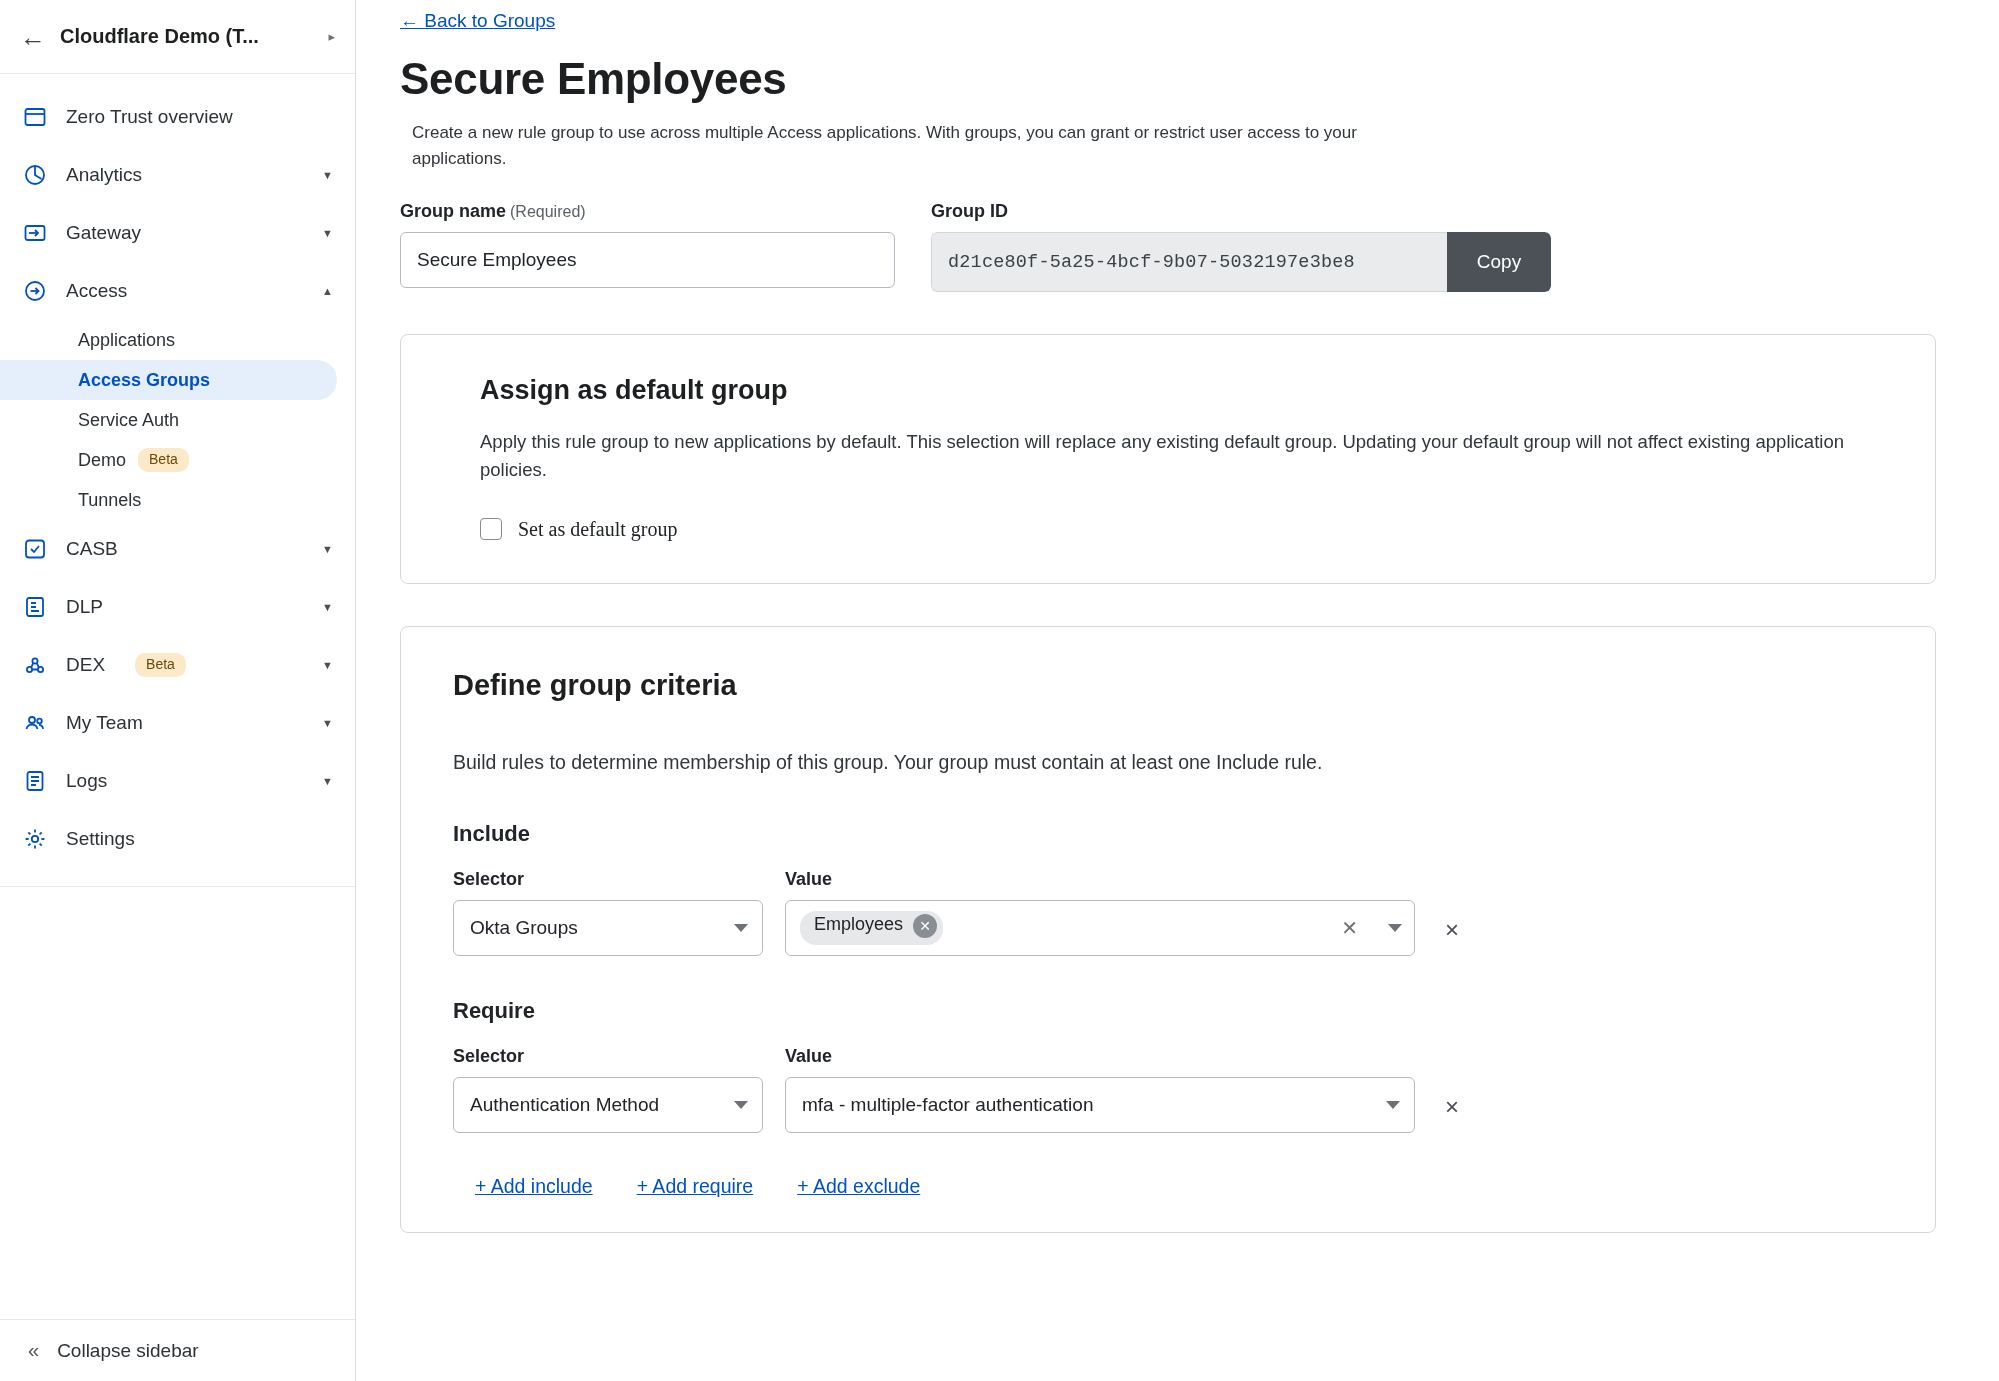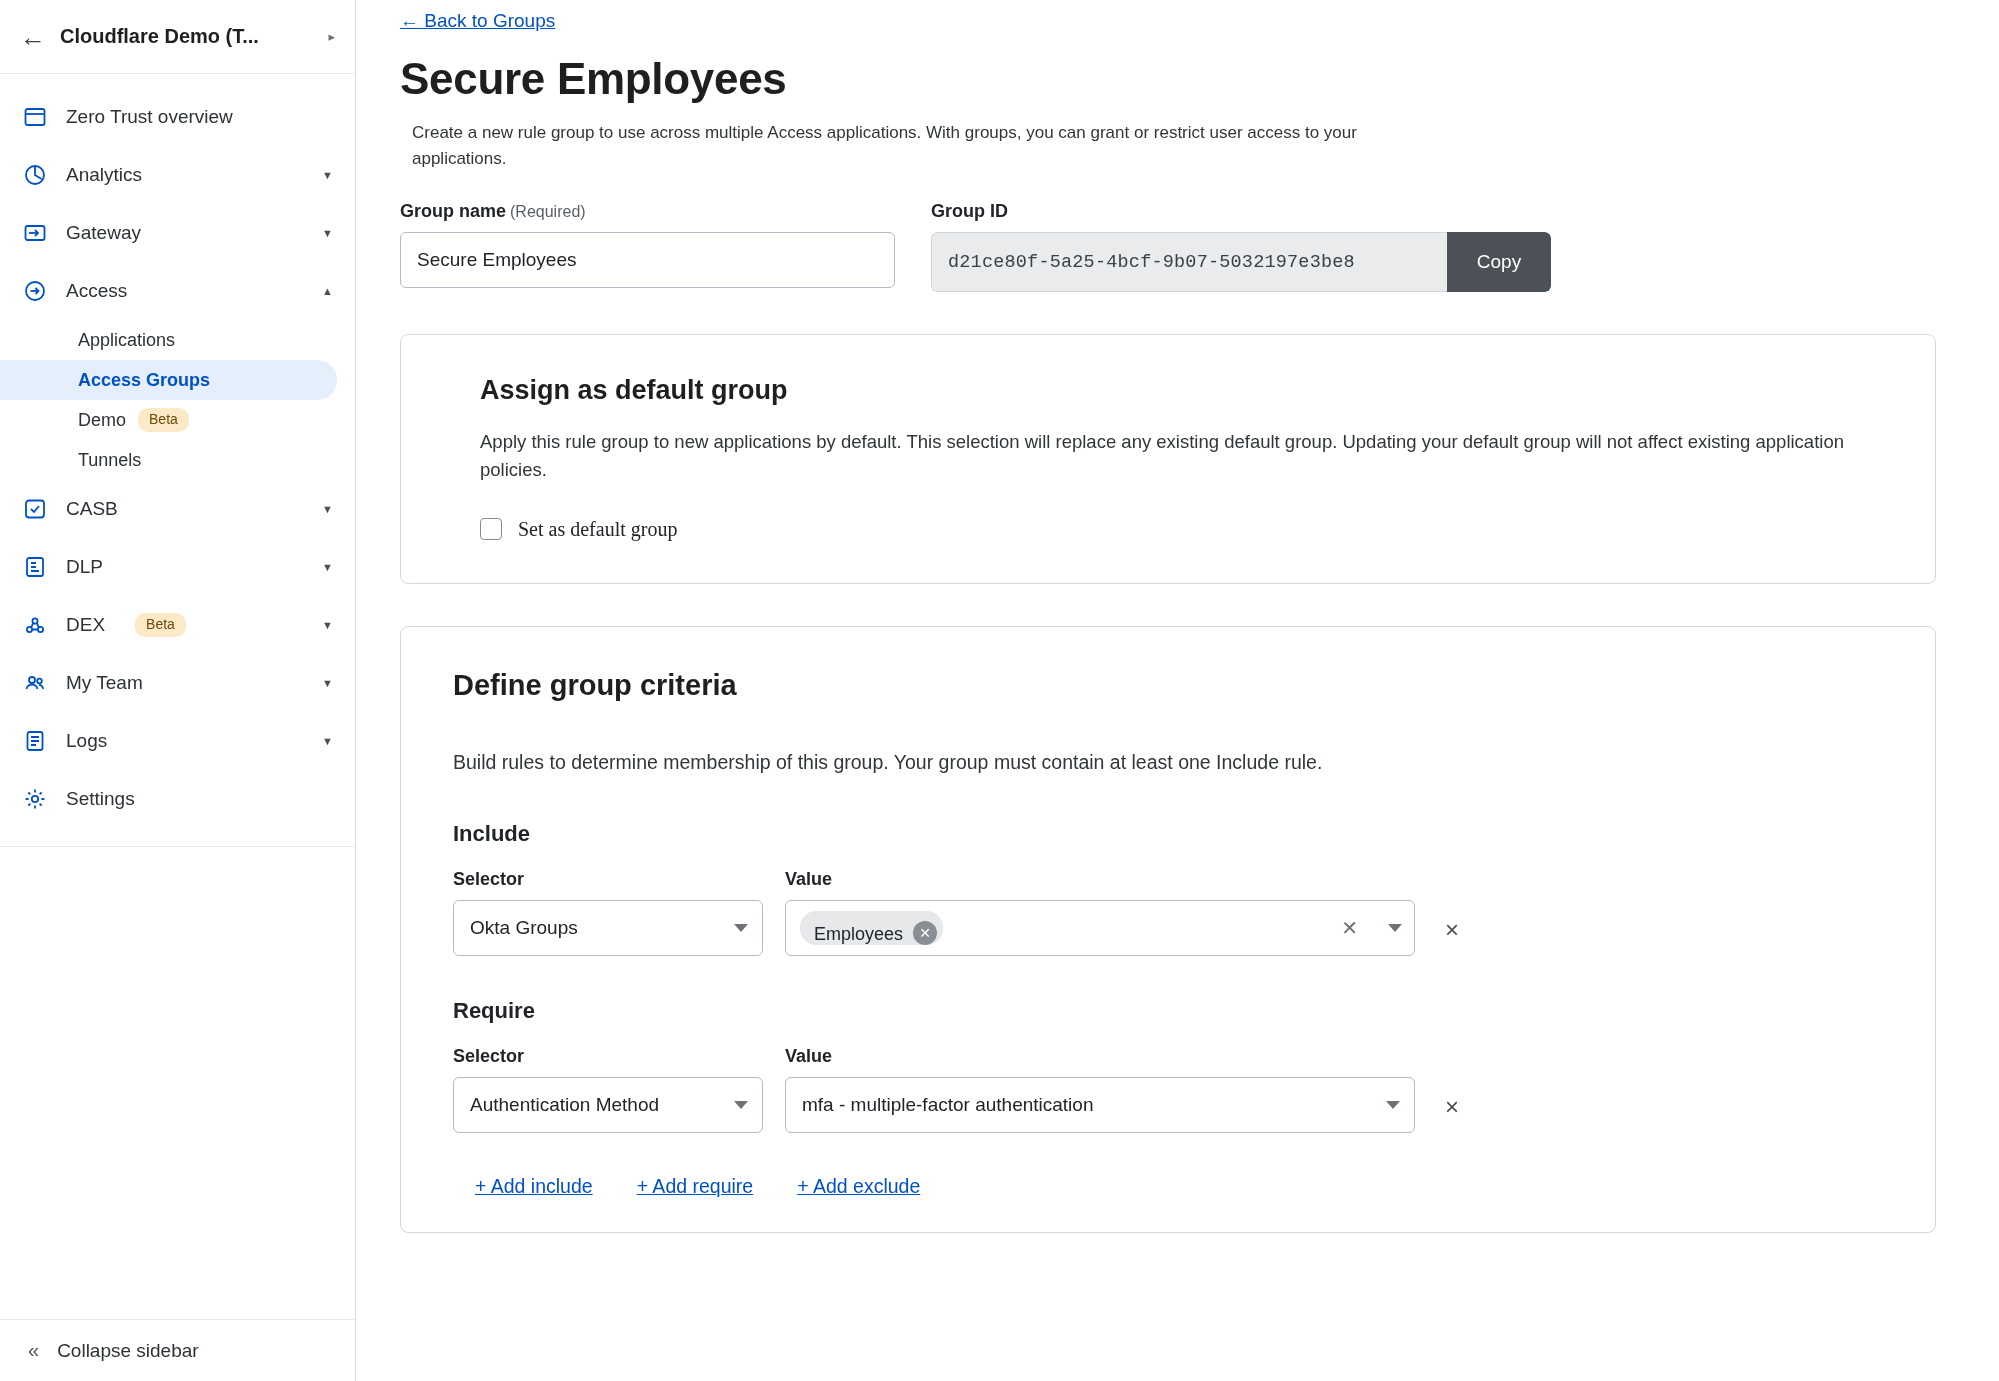--- a/index.html
+++ b/index.html
@@ -301,22 +301,22 @@
     align-items: center;
     padding: 0 12px 0 14px;
     gap: 10px;
     cursor: pointer;
   }
   .chip {
     background: #e6e8ea;
     border-radius: 16px;
     height: 34px;
     display: inline-flex;
-    align-items: flex-end;
-    padding: 12px 6px 0 14px;
+    align-items: flex-start;
+    padding: 3px 6px 0 14px;
     gap: 10px;
     font-size: 18px;
     color: #21252a;
   }
   .chip-x {
     width: 24px; height: 24px;
     background: #888e94;
     color: #fff;
     border-radius: 50%;
     font-size: 14px;
@@ -411,20 +411,23 @@
         </span>
         <span class="label">Access</span>
         <span class="tri">▲</span>
       </div>
 
       <div class="sub-item">
         <span>Applications</span>
       </div>
       <div class="sub-item selected">
         <span>Access Groups</span>
+      </div>
+      <div class="sub-item">
+        <span>Service Auth</span>
       </div>
       <div class="sub-item">
         <span>Demo</span>
         <span class="badge">Beta</span>
       </div>
       <div class="sub-item">
         <span>Tunnels</span>
       </div>
 
       <div class="nav-item">

